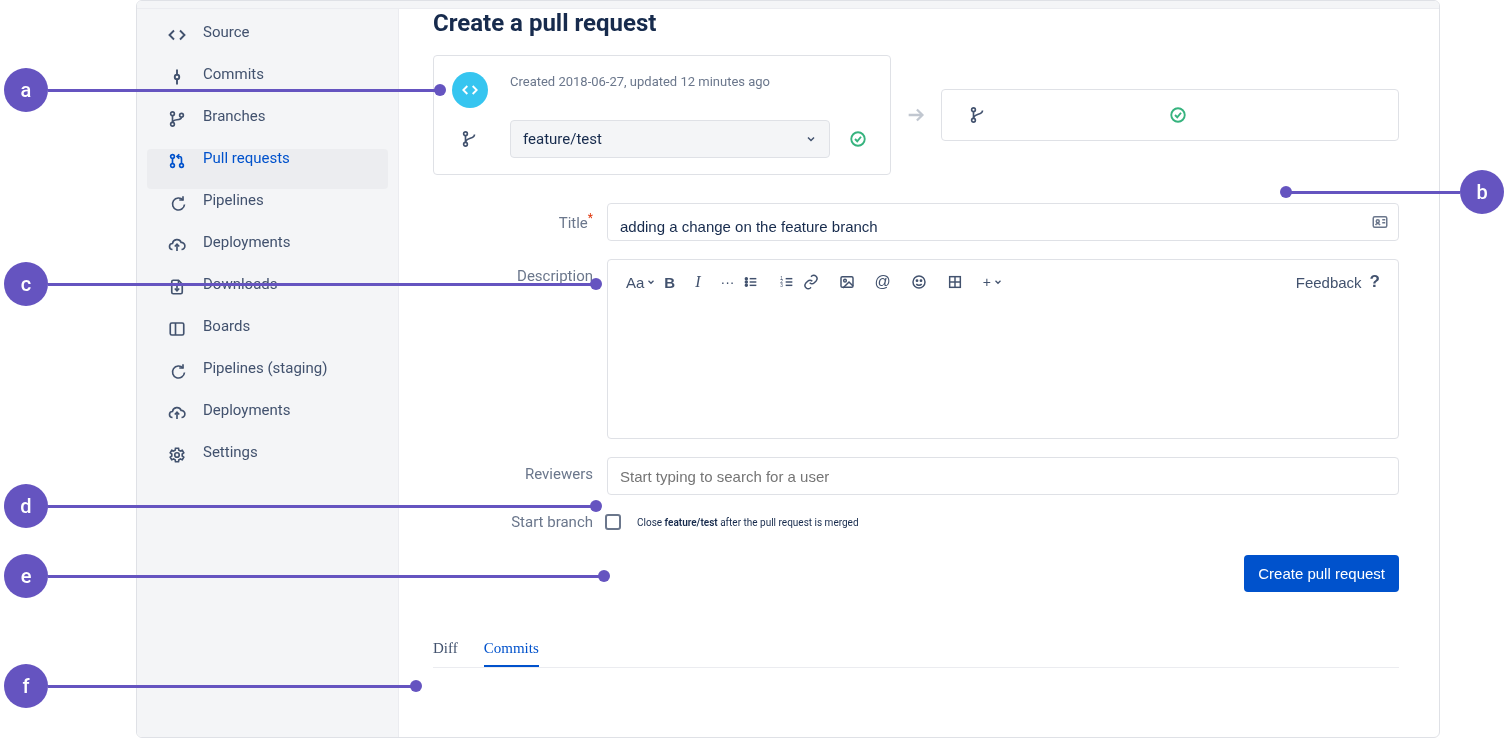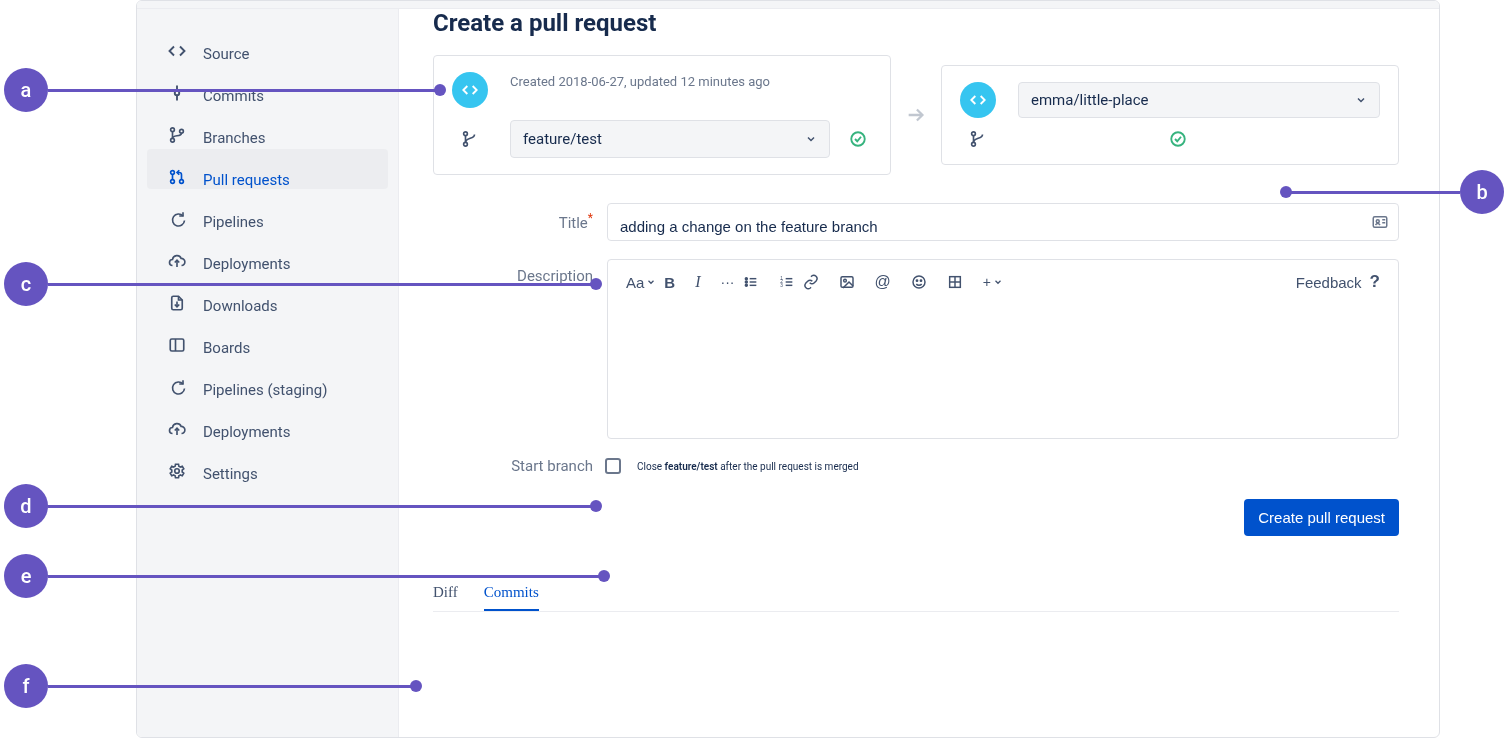--- a/index.html
+++ b/index.html
@@ -32,21 +32,21 @@
   border-bottom: 1px solid #EBECF0;
 }
 .sidebar {
   width: 262px;
   background: #F4F5F7;
   padding-top: 20px;
   border-right: 1px solid #EBECF0;
 }
 .sidebar-item {
   display: flex;
-  align-items: flex-end;
+  align-items: flex-start;
   height: 40px;
   padding: 0 18px;
   margin: 2px 10px;
   border-radius: 4px;
   cursor: pointer;
   color: #42526E;
 }
 .sidebar-item.active {
   background: #ECEDF0;
   color: #0052CC;
@@ -446,36 +446,20 @@
       </div>
 
       <span class="arrow-between">
         <svg width="22" height="22" viewBox="0 0 24 24" fill="none" stroke="currentColor" stroke-width="2.5">
             <line x1="4" y1="12" x2="18" y2="12"></line>
             <polyline points="13 6 19 12 13 18"></polyline>
           </svg>
       </span>
 
       <div class="branch-card">
-        <div class="branch-card-top">
-          <span class="repo-icon">
-            <svg width="16" height="16" viewBox="0 0 24 24" fill="none" stroke="currentColor" stroke-width="2.8">
-                <polyline points="8 6 2 12 8 18"></polyline>
-                <polyline points="16 6 22 12 16 18"></polyline>
-              </svg>
-          </span>
-          <div class="select" style="height:36px">
-            <span>emma/little-place</span>
-            <span class="chevron">
-              <svg width="12" height="12" viewBox="0 0 24 24" fill="none" stroke="currentColor" stroke-width="3">
-                  <polyline points="6 9 12 15 18 9"></polyline>
-                </svg>
-            </span>
-          </div>
-        </div>
         <div class="branch-select-row">
           <span class="branch-glyph">
             <svg width="18" height="18" viewBox="0 0 24 24" fill="none" stroke="currentColor" stroke-width="2.2">
                 <circle cx="6" cy="5" r="2.5"></circle>
                 <circle cx="6" cy="19" r="2.5"></circle>
                 <path d="M6 7.5v9"></path>
                 <path d="M18 6c0 7-12 3-12 11"></path>
               </svg>
           </span>
           <span class="status-ok">
@@ -581,20 +565,24 @@
                 </svg></button>
           </div>
           <div class="spacer"></div>
           <button class="tb-btn" style="font-size:15px">Feedback</button>
           <button class="tb-btn" style="font-size:17px;font-weight:600">?</button>
         </div>
         <div class="editor-body"></div>
       </div>
     </div>
 
+    <div class="form-row">
+      <div class="form-label">Reviewers</div>
+      <input class="reviewers-input" type="text" placeholder="Start typing to search for a user" style="">
+    </div>
 
     <div class="close-branch-row">
       <div class="form-label">Start branch</div>
       <div class="checkbox"></div>
       <div class="close-branch-text">
         <span>Close </span><strong>feature/test</strong><span> after the pull request is merged</span>
       </div>
     </div>
 
     <div class="submit-row">

